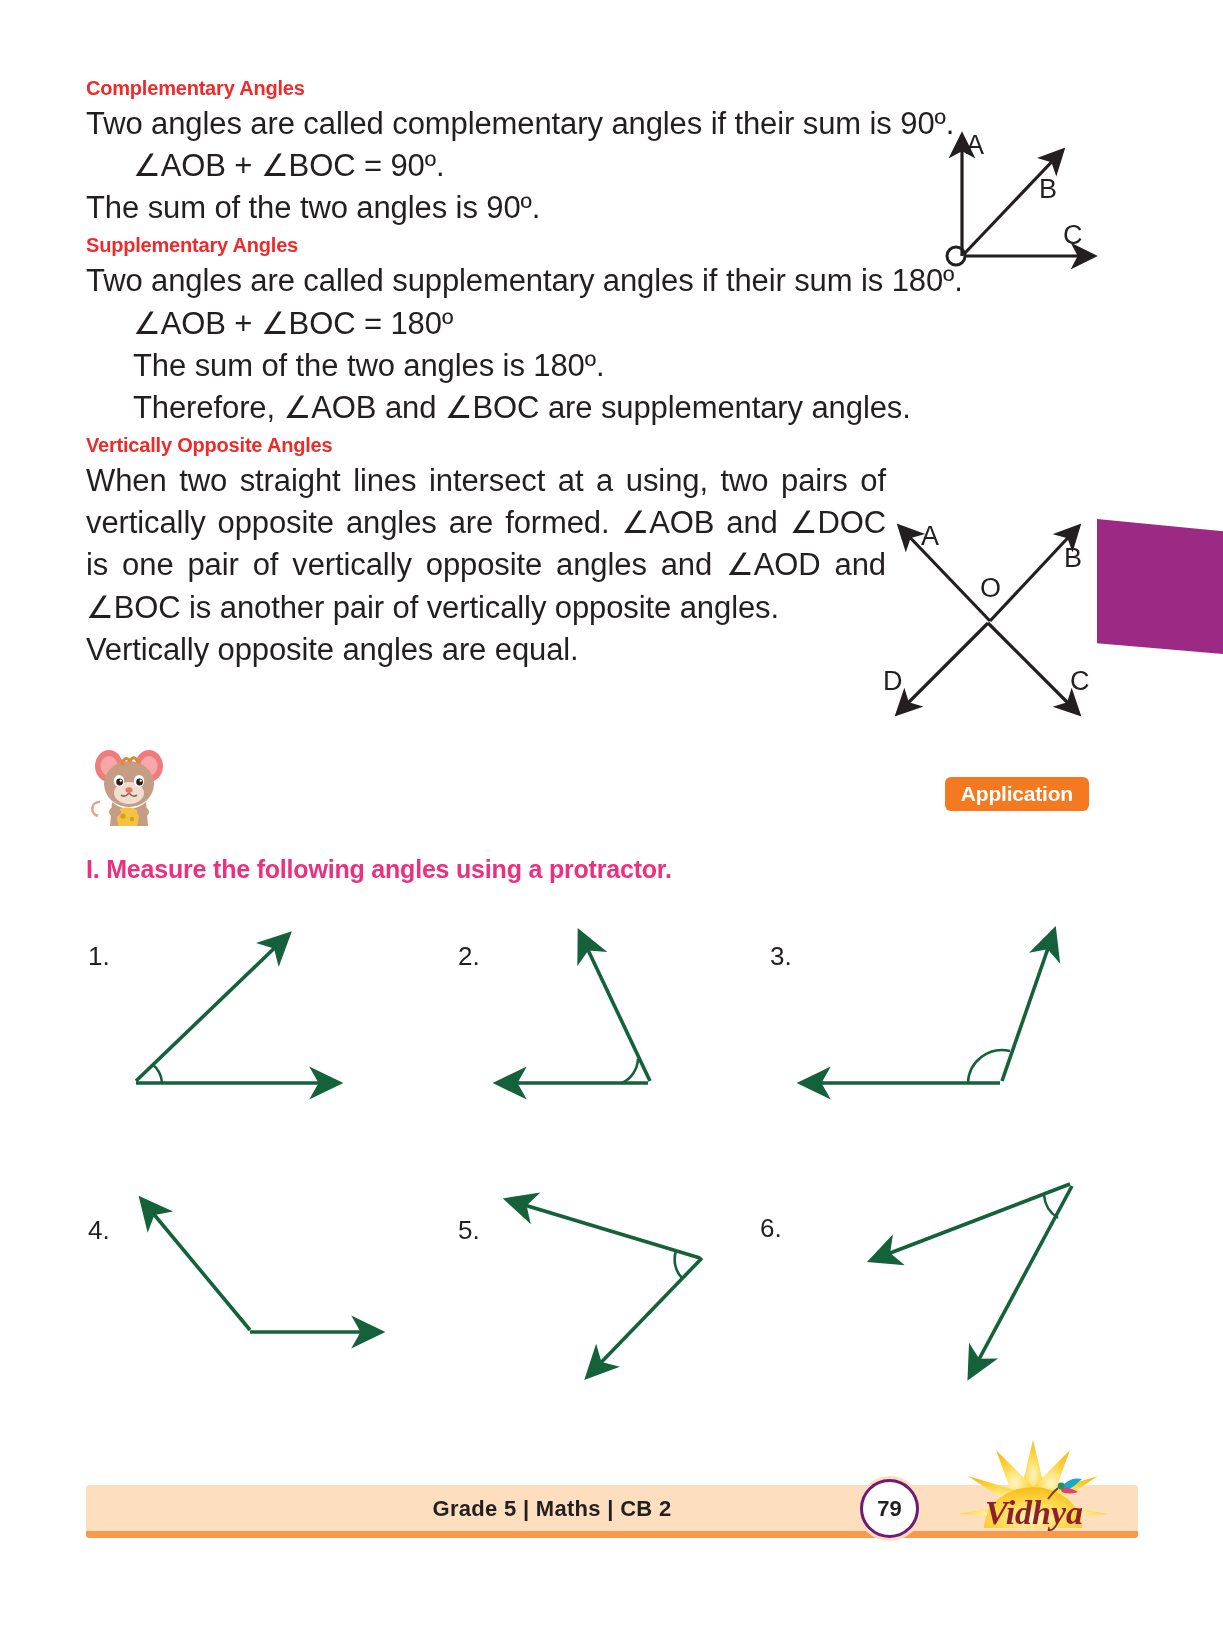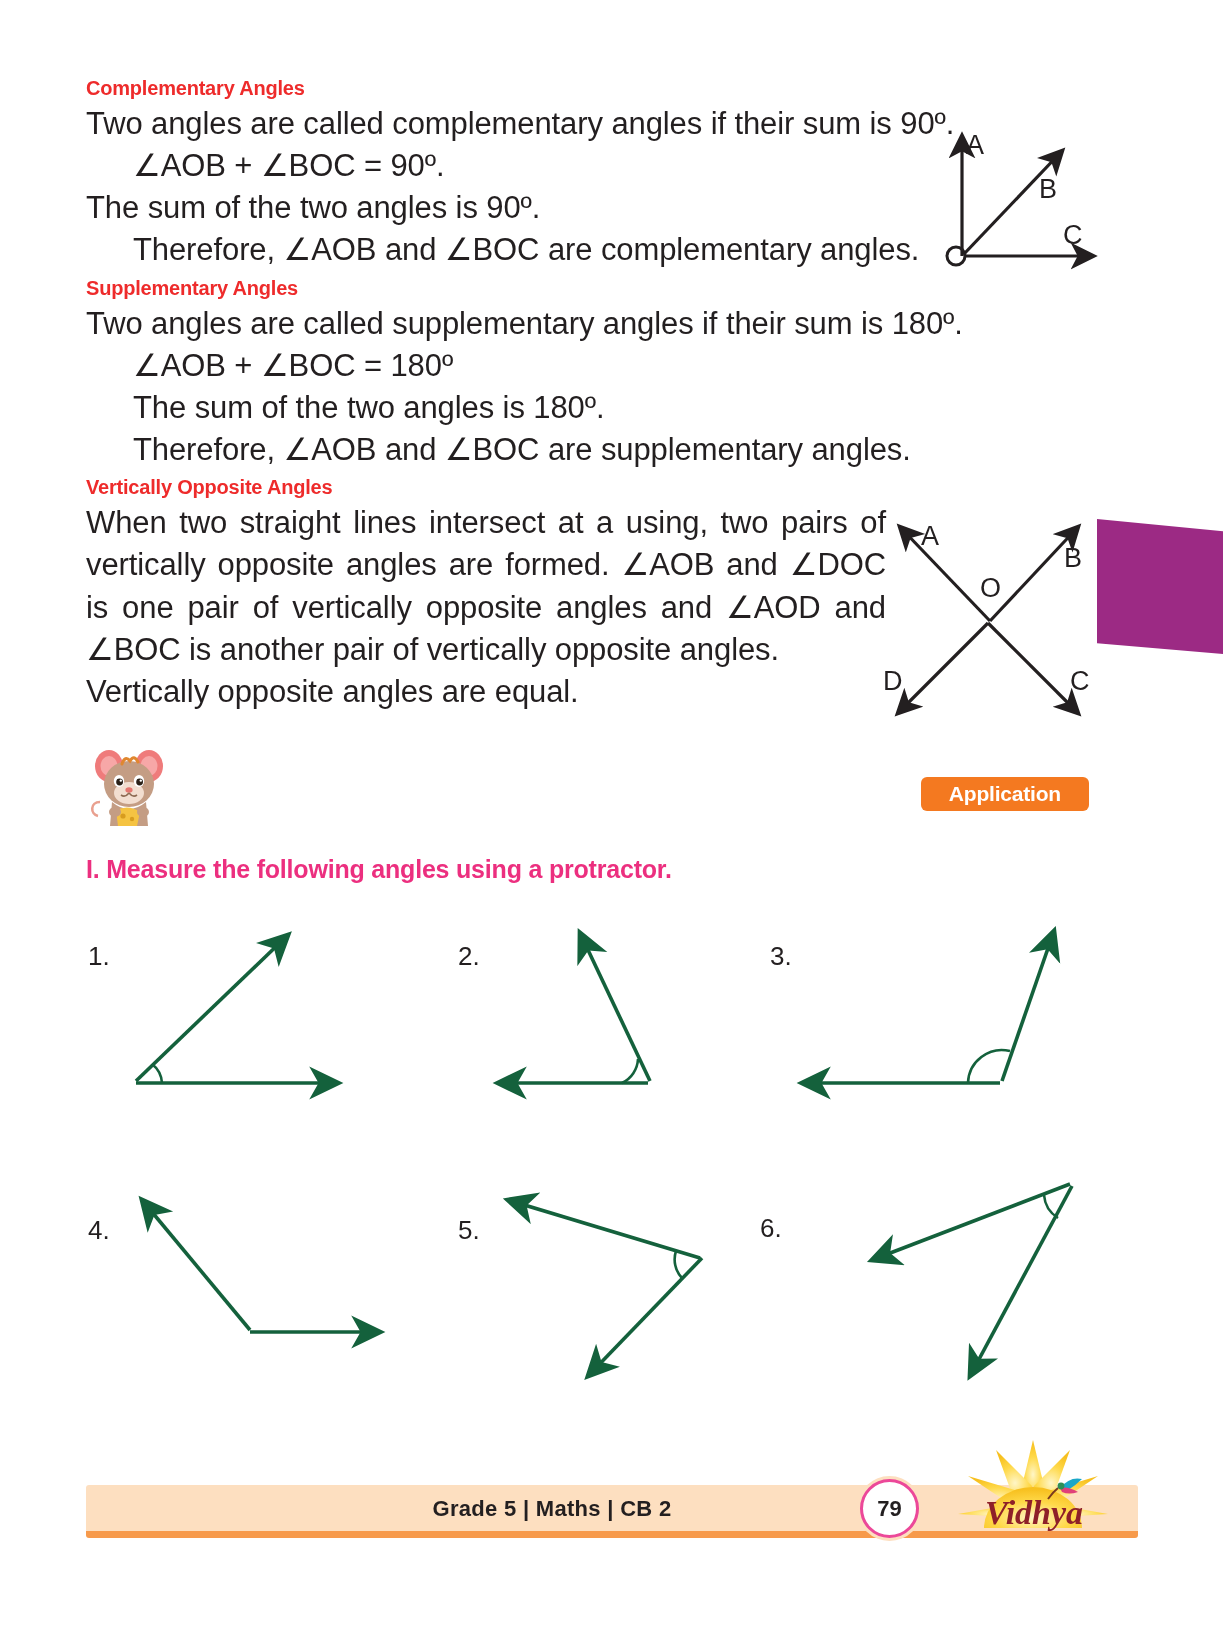--- a/index.html
+++ b/index.html
@@ -48,21 +48,21 @@
   .practice-pill {
     position:absolute; left:80px; top:33px; height:42px; padding:0 26px 0 86px;
     background:#f47920; border-radius:21px;
     display:flex; align-items:center;
   }
   .practice-pill span {
     color:#ffffff; font-size:27px; font-weight:bold; letter-spacing:-0.3px;
     white-space:nowrap;
   }
   .app-badge {
-    position:absolute; right:57px; top:32px; height:34px; padding:0 28px;
+    position:absolute; right:57px; top:32px; height:34px; padding:0 16px;
     background:#f47920; border-radius:6px 6px 6px 6px;
     display:flex; align-items:center;
   }
   .app-badge span { color:#ffffff; font-size:21px; font-weight:bold; letter-spacing:-0.2px; }
 
   
   .instruction {
     position:absolute; left:86px; top:855px;
     color:#ec2f7f; font-size:25px; font-weight:bold; letter-spacing:-0.2px;
   }
@@ -85,41 +85,40 @@
     background:#f79a4b; border-radius:0 0 3px 3px;
   }
   .footer-text {
     position:absolute; left:0; top:0; width:100%; height:48px;
     display:flex; align-items:center; justify-content:center;
     padding-right:120px;
     font-size:22px; font-weight:bold; color:#231f20; letter-spacing:0.3px;
   }
   .page-circle {
     position:absolute; left:860px; top:1479px; width:59px; height:59px;
-    border-radius:50%; background:#ffffff; border:3px solid #ec4899;
+    border-radius:50%; background:#ffffff; border:3px solid #701a75;
     display:flex; align-items:center; justify-content:center;
     font-size:22px; font-weight:bold; color:#231f20;
     box-shadow:0 0 0 3px #fddfc0;
     text-align:center;
   }
   .logo-wrap { position:absolute; left:948px; top:1432px; width:170px; height:120px; }
 </style>
 </head>
 <body>
 
 <div class="purple-tab"></div>
 
 <div class="content">
 
   <div class="block block-comp">
     <h2 class="sec-head">Complementary Angles</h2>
     <p class="body-line">Two angles are called complementary angles if their sum is 90º.</p>
     <p class="body-line indent1">∠AOB + ∠BOC = 90º.</p>
     <p class="body-line">The sum of the two angles is 90º.</p>
-    <p class="body-line indent1">Therefore, ∠AOB and ∠BOC are complementary angles.</p>
   </div>
 
   <div class="block block-supp">
     <h2 class="sec-head">Supplementary Angles</h2>
     <p class="body-line">Two angles are called supplementary angles if their sum is 180º.</p>
     <p class="body-line indent1">∠AOB + ∠BOC = 180º</p>
     <p class="body-line indent1">The sum of the two angles is 180º.</p>
     <p class="body-line indent1">Therefore, ∠AOB and ∠BOC are supplementary angles.</p>
   </div>
 

